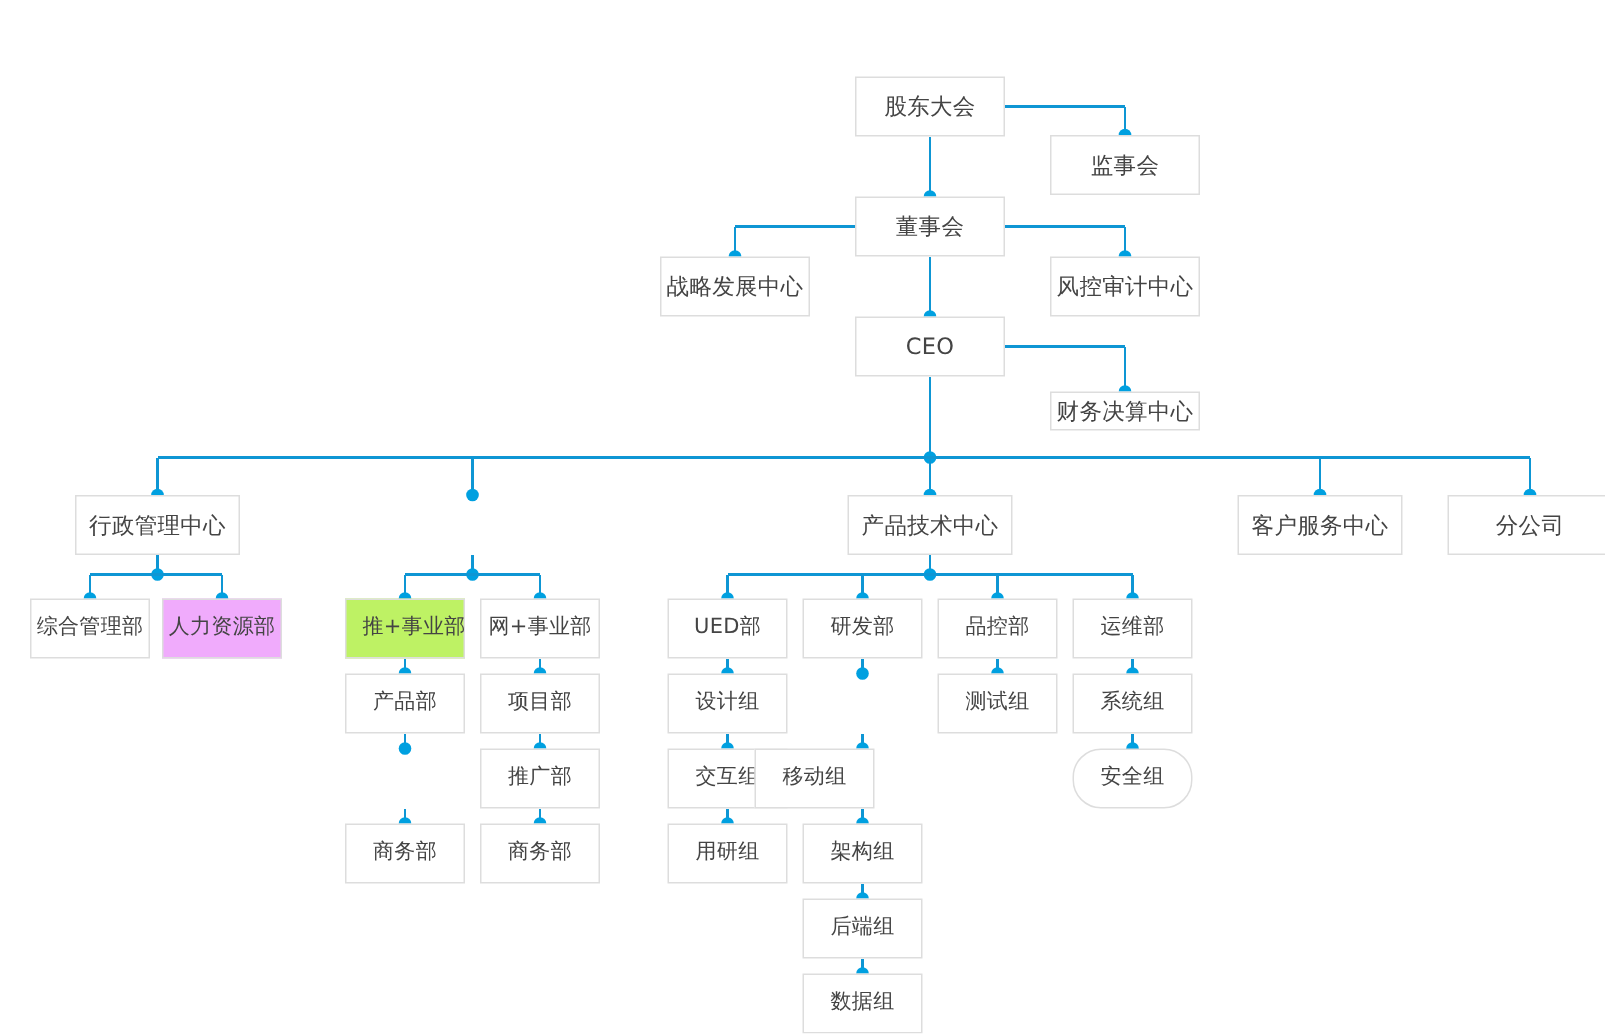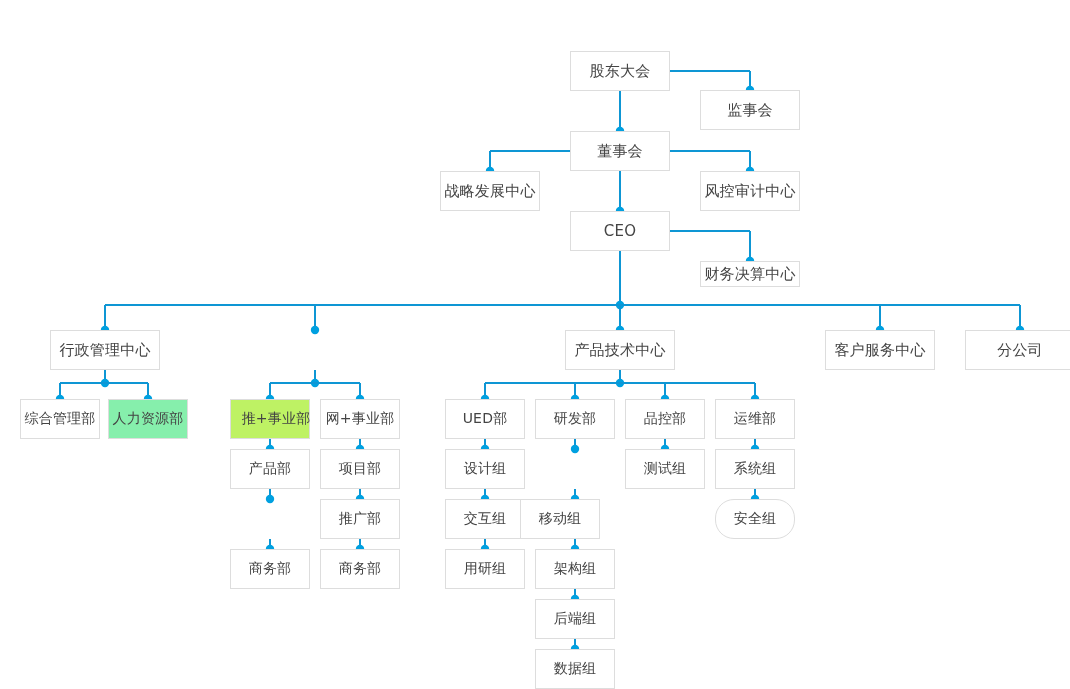--- a/index.html
+++ b/index.html
@@ -171,21 +171,21 @@
       </div>
       <div class="node" style="left: 825px; top: 330px; width: 110px; height: 40px; font-size: 15px; border-color: rgb(221, 221, 221); background: rgb(255, 255, 255); color: rgb(68, 68, 68);">
         <span class="node-label">客户服务中心</span>
       </div>
       <div class="node" style="left: 965px; top: 330px; width: 110px; height: 40px; font-size: 15px; border-color: rgb(221, 221, 221); background: rgb(255, 255, 255); color: rgb(68, 68, 68);">
         <span class="node-label">分公司</span>
       </div>
       <div class="node" style="left: 20px; top: 399px; width: 80px; height: 40px; font-size: 14px; border-color: rgb(221, 221, 221); background: rgb(255, 255, 255); color: rgb(68, 68, 68);">
         <span class="node-label">综合管理部</span>
       </div>
-      <div class="node" style="left: 108px; top: 399px; width: 80px; height: 40px; font-size: 14px; border-color: rgb(221, 221, 221); background: #86efac; color: rgb(68, 68, 68);">
+      <div class="node" style="left: 108px; top: 399px; width: 80px; height: 40px; font-size: 14px; border-color: rgb(221, 221, 221); background: #f0abfc; color: rgb(68, 68, 68);">
         <span class="node-label">人力资源部</span>
       </div>
       <div class="node" style="left: 230px; top: 399px; width: 80px; height: 40px; font-size: 14px; border-color: rgb(221, 221, 221); background: #bef264; color: rgb(68, 68, 68); padding-left: 12px;">
         <span class="node-label">推+事业部</span>
       </div>
       <div class="node" style="left: 230px; top: 449px; width: 80px; height: 40px; font-size: 14px; border-color: rgb(221, 221, 221); background: rgb(255, 255, 255); color: rgb(68, 68, 68);">
         <span class="node-label">产品部</span>
       </div>
       <div class="node" style="left: 230px; top: 549px; width: 80px; height: 40px; font-size: 14px; border-color: rgb(221, 221, 221); background: rgb(255, 255, 255); color: rgb(68, 68, 68);">
         <span class="node-label">商务部</span>
@@ -210,21 +210,21 @@
       </div>
       <div class="node" style="left: 445px; top: 499px; width: 80px; height: 40px; font-size: 14px; border-color: rgb(221, 221, 221); background: rgb(255, 255, 255); color: rgb(68, 68, 68);">
         <span class="node-label">交互组</span>
       </div>
       <div class="node" style="left: 445px; top: 549px; width: 80px; height: 40px; font-size: 14px; border-color: rgb(221, 221, 221); background: rgb(255, 255, 255); color: rgb(68, 68, 68);">
         <span class="node-label">用研组</span>
       </div>
       <div class="node" style="left: 535px; top: 399px; width: 80px; height: 40px; font-size: 14px; border-color: rgb(221, 221, 221); background: rgb(255, 255, 255); color: rgb(68, 68, 68);">
         <span class="node-label">研发部</span>
       </div>
-      <div class="node" style="left: 520px; top: 499px; width: 80px; height: 40px; font-size: 14px; border-color: rgb(221, 221, 221); background: rgb(255, 255, 255); color: rgb(68, 68, 68);">
+      <div class="node" style="left: 503px; top: 499px; width: 80px; height: 40px; font-size: 14px; border-color: rgb(221, 221, 221); background: rgb(255, 255, 255); color: rgb(68, 68, 68);">
         <span class="node-label">移动组</span>
       </div>
       <div class="node" style="left: 535px; top: 549px; width: 80px; height: 40px; font-size: 14px; border-color: rgb(221, 221, 221); background: rgb(255, 255, 255); color: rgb(68, 68, 68);">
         <span class="node-label">架构组</span>
       </div>
       <div class="node" style="left: 535px; top: 599px; width: 80px; height: 40px; font-size: 14px; border-color: rgb(221, 221, 221); background: rgb(255, 255, 255); color: rgb(68, 68, 68);">
         <span class="node-label">后端组</span>
       </div>
       <div class="node" style="left: 535px; top: 649px; width: 80px; height: 40px; font-size: 14px; border-color: rgb(221, 221, 221); background: rgb(255, 255, 255); color: rgb(68, 68, 68);">
         <span class="node-label">数据组</span>

